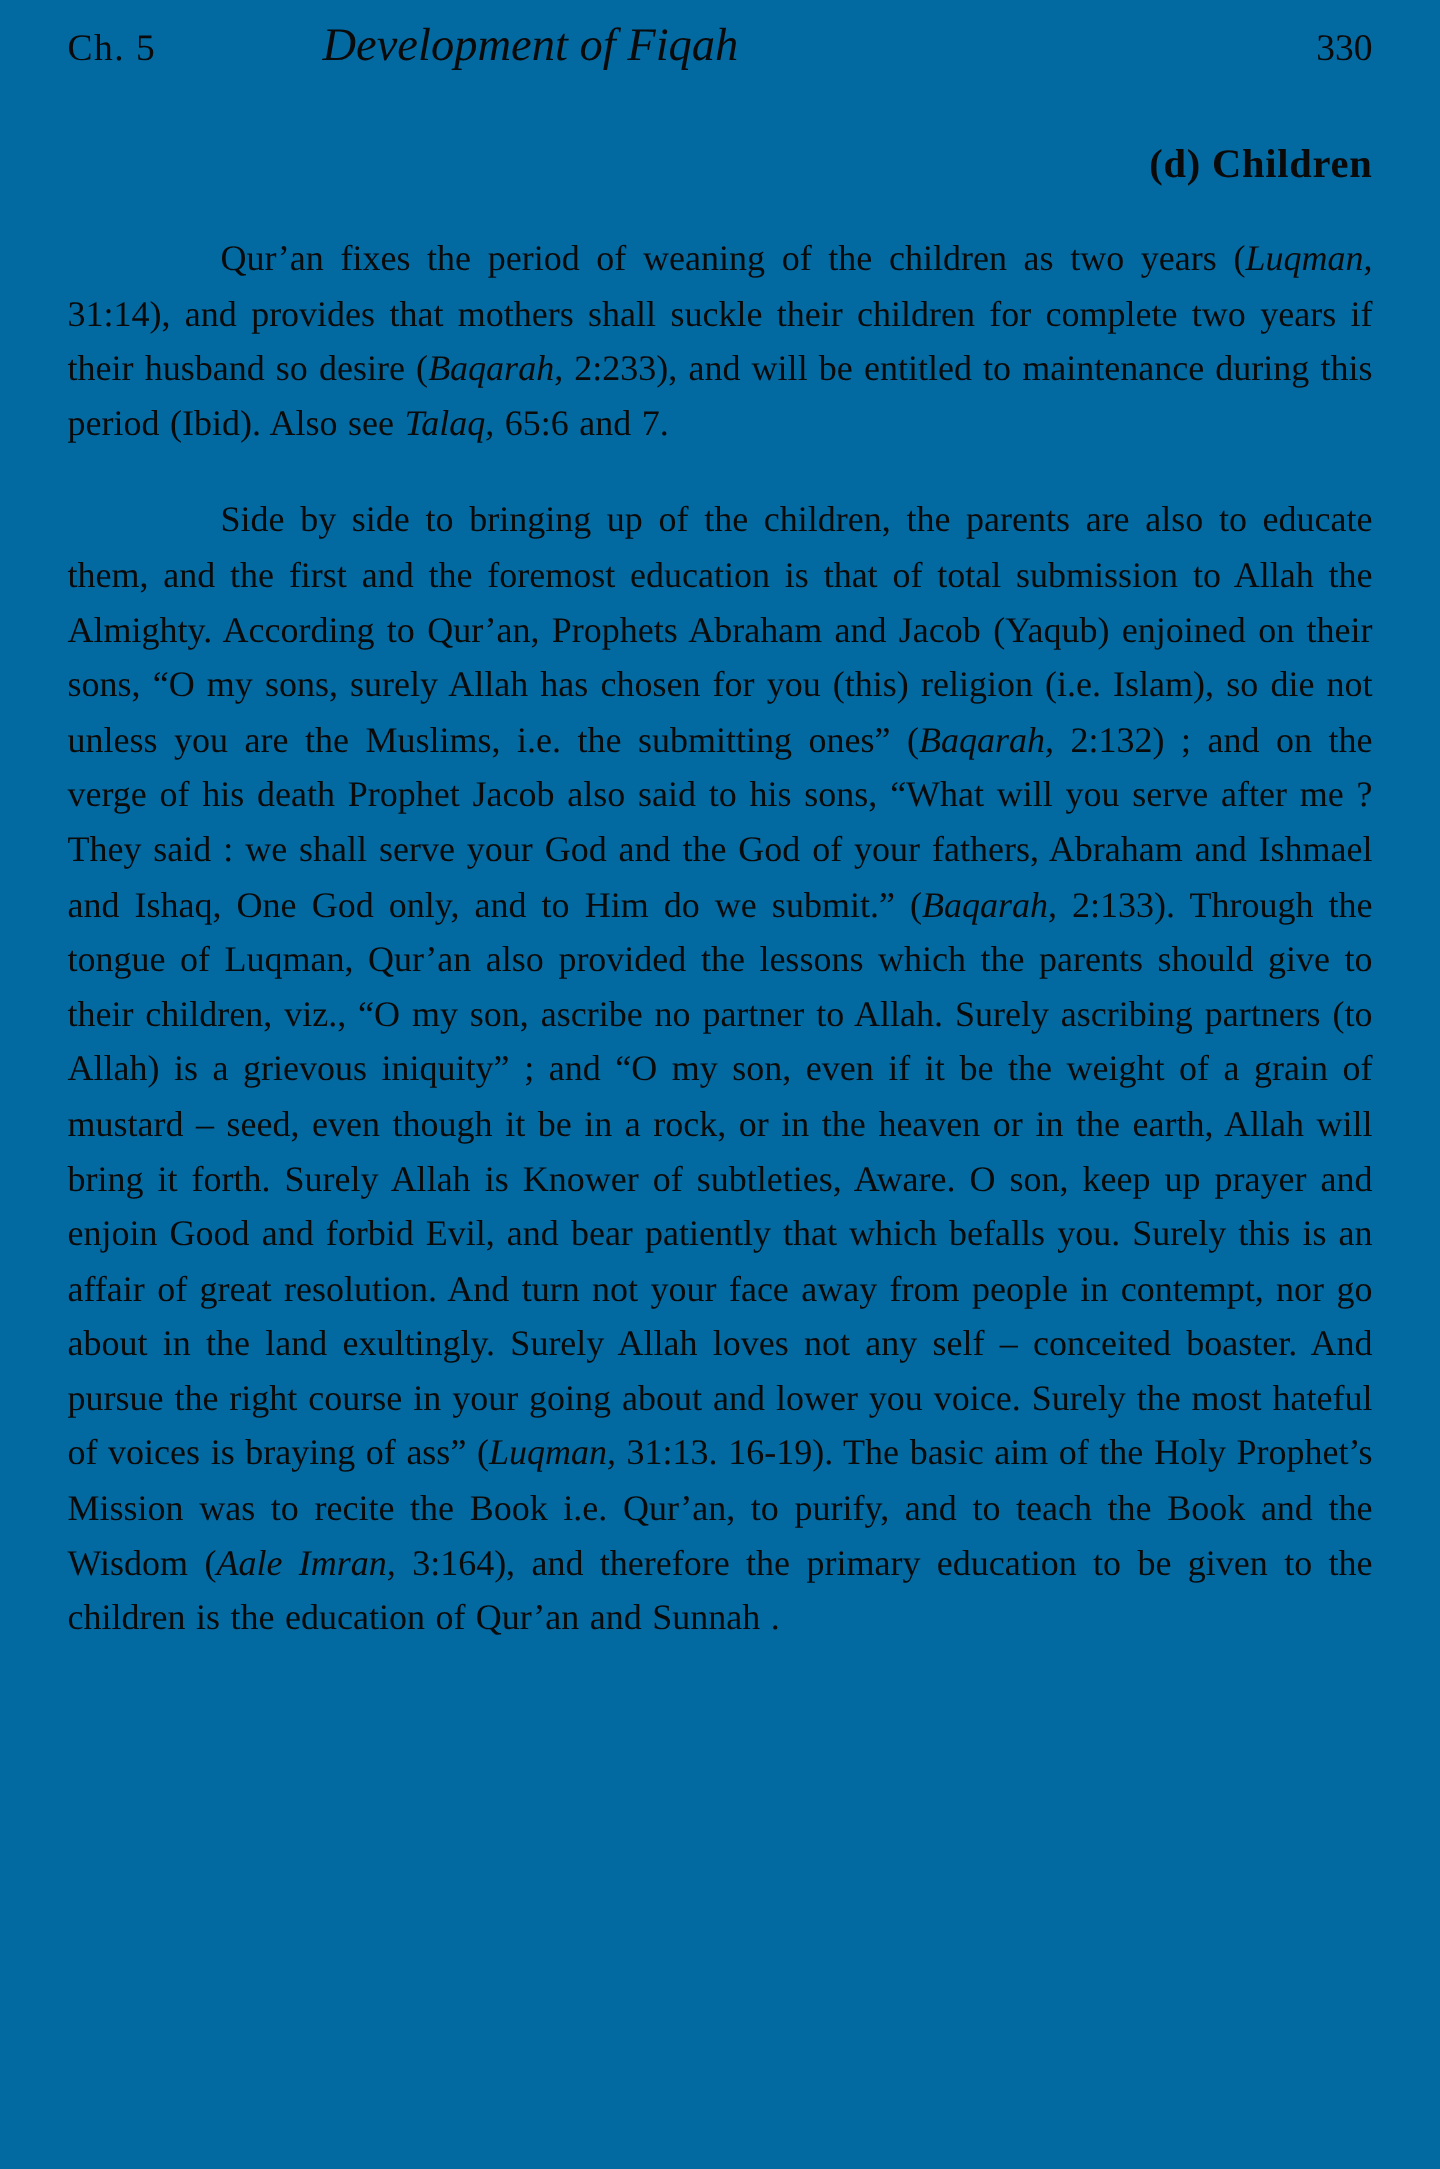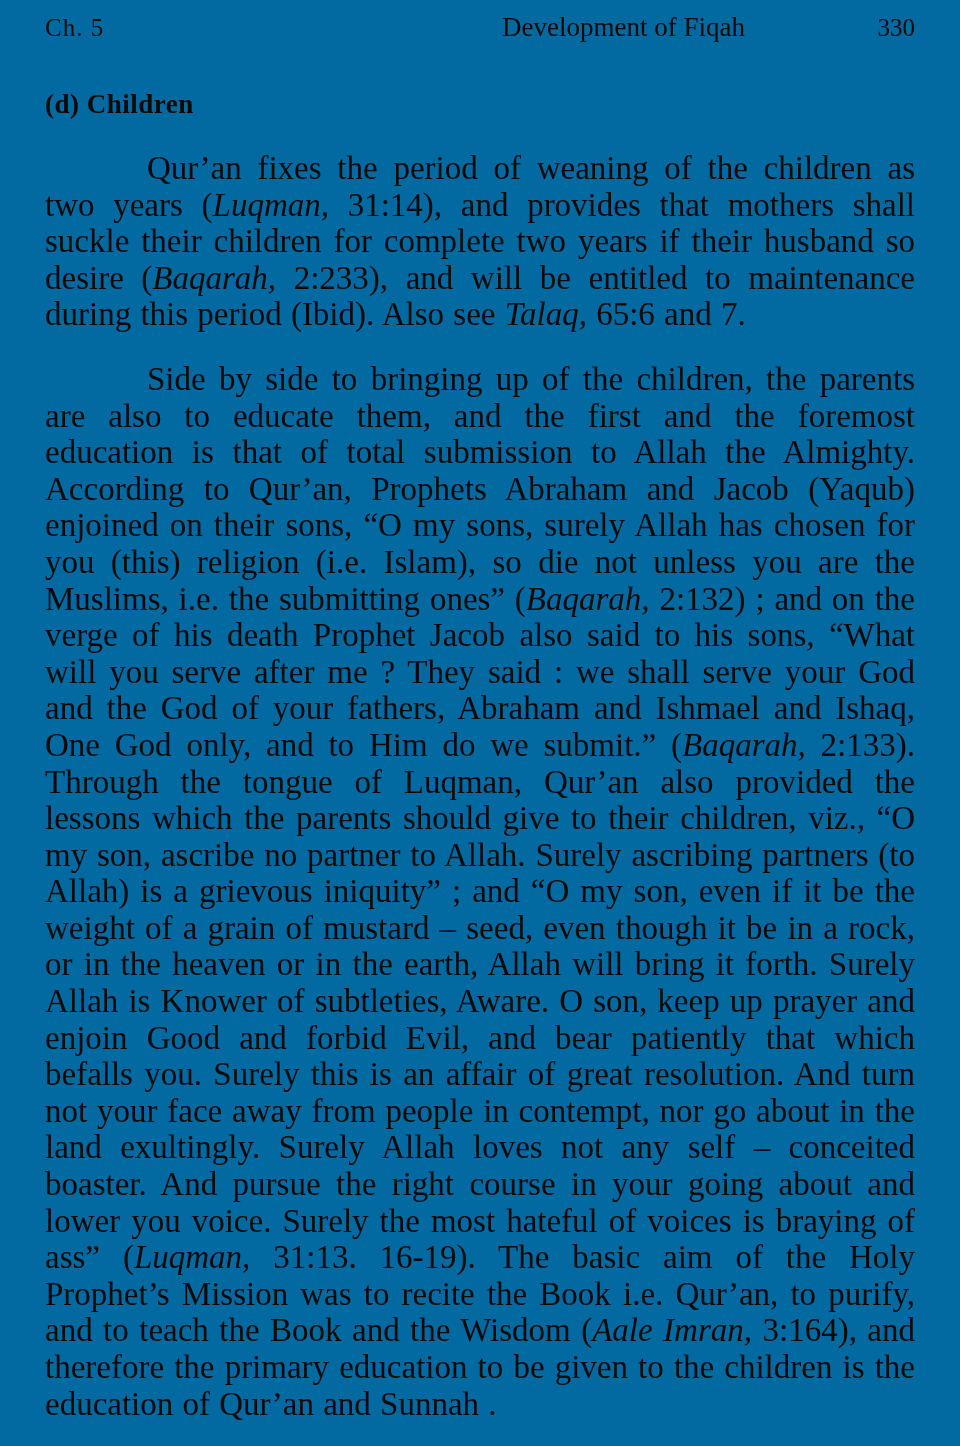--- a/index.html
+++ b/index.html
@@ -21,38 +21,40 @@
     align-items: baseline;
     font-size: 25px;
     padding-top: 4px;
   }
   .page-header .chapter {
     width: 170px;
     letter-spacing: 1px;
   }
   .page-header .running-title {
     flex: 1;
-    text-align: right;
-    font-size: 27px;
+    text-align: left;
+    font-style: italic;
+    font-size: 31px;
   }
   .page-header .pageno {
     width: 170px;
     text-align: right;
   }
   .section-heading {
     font-size: 27px;
     font-weight: bold;
     margin: 46px 0 0 0;
     letter-spacing: 0.5px;
+    text-align: right;
   }
   .body-text {
     margin-top: 30px;
   }
   .body-para {
-    font-size: 33px;
+    font-size: 24px;
     line-height: 36.6px;
     text-align: justify;
     text-indent: 102px;
     margin: 0 0 28px 0;
     word-spacing: 1px;
     font-family: Liberation Serif, serif;
   }
   .body-para em {
     font-style: italic;
   }

